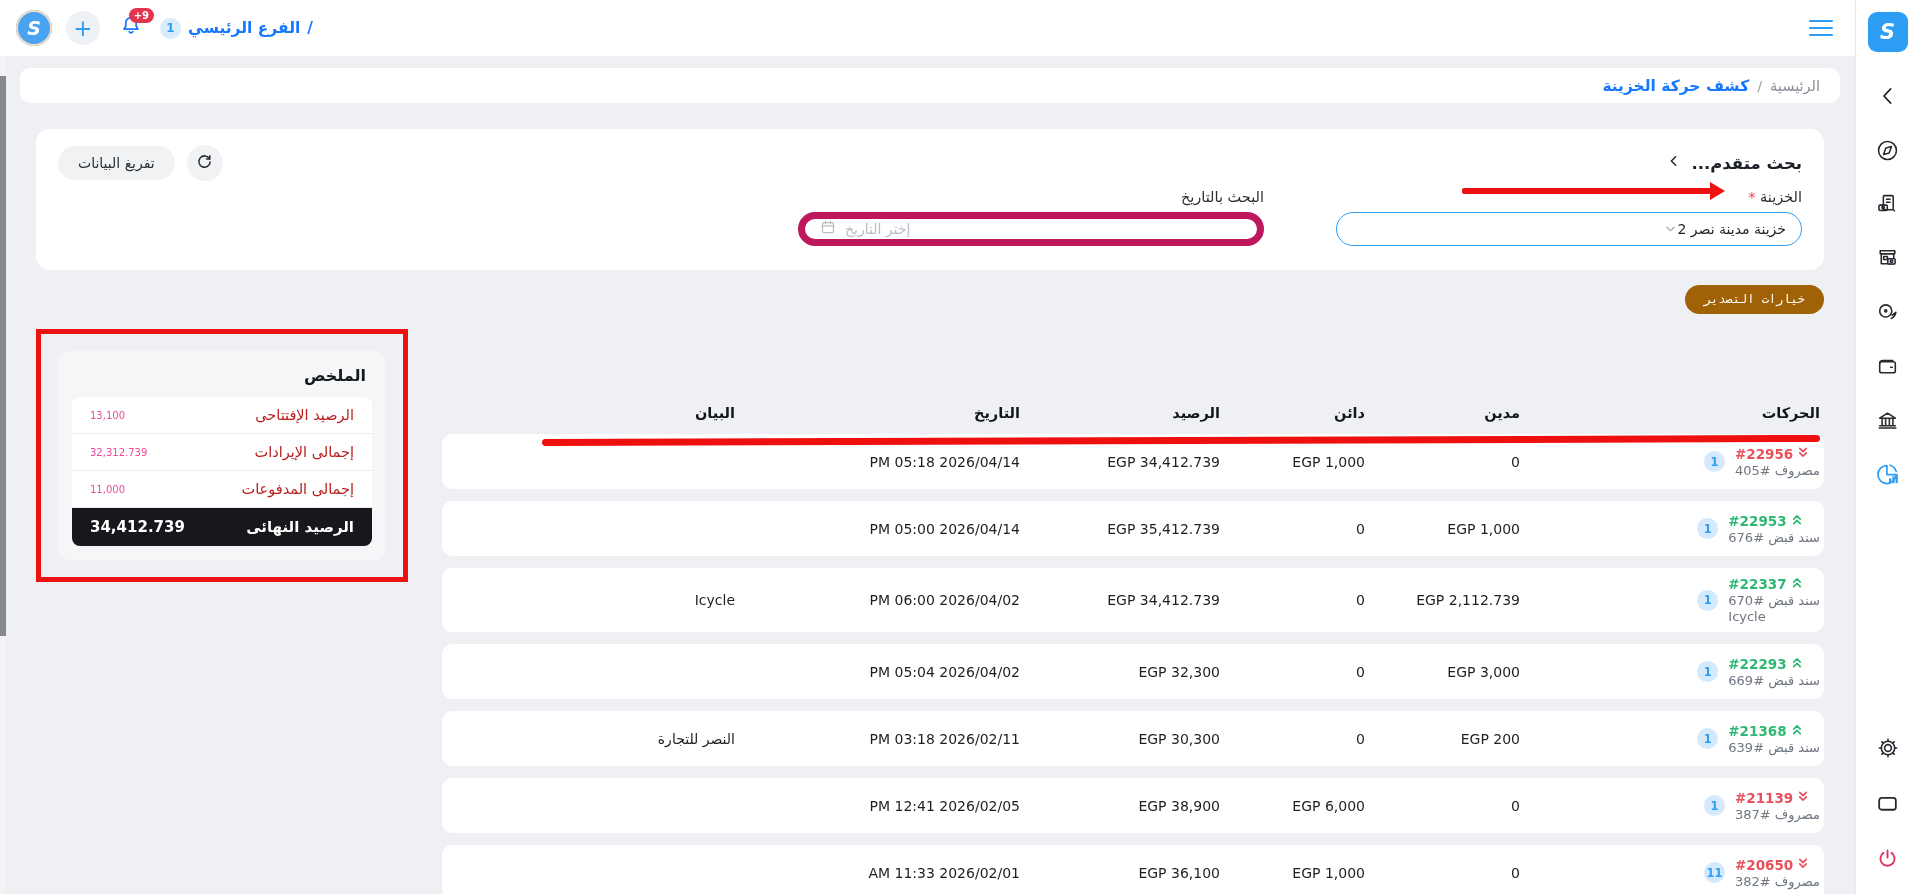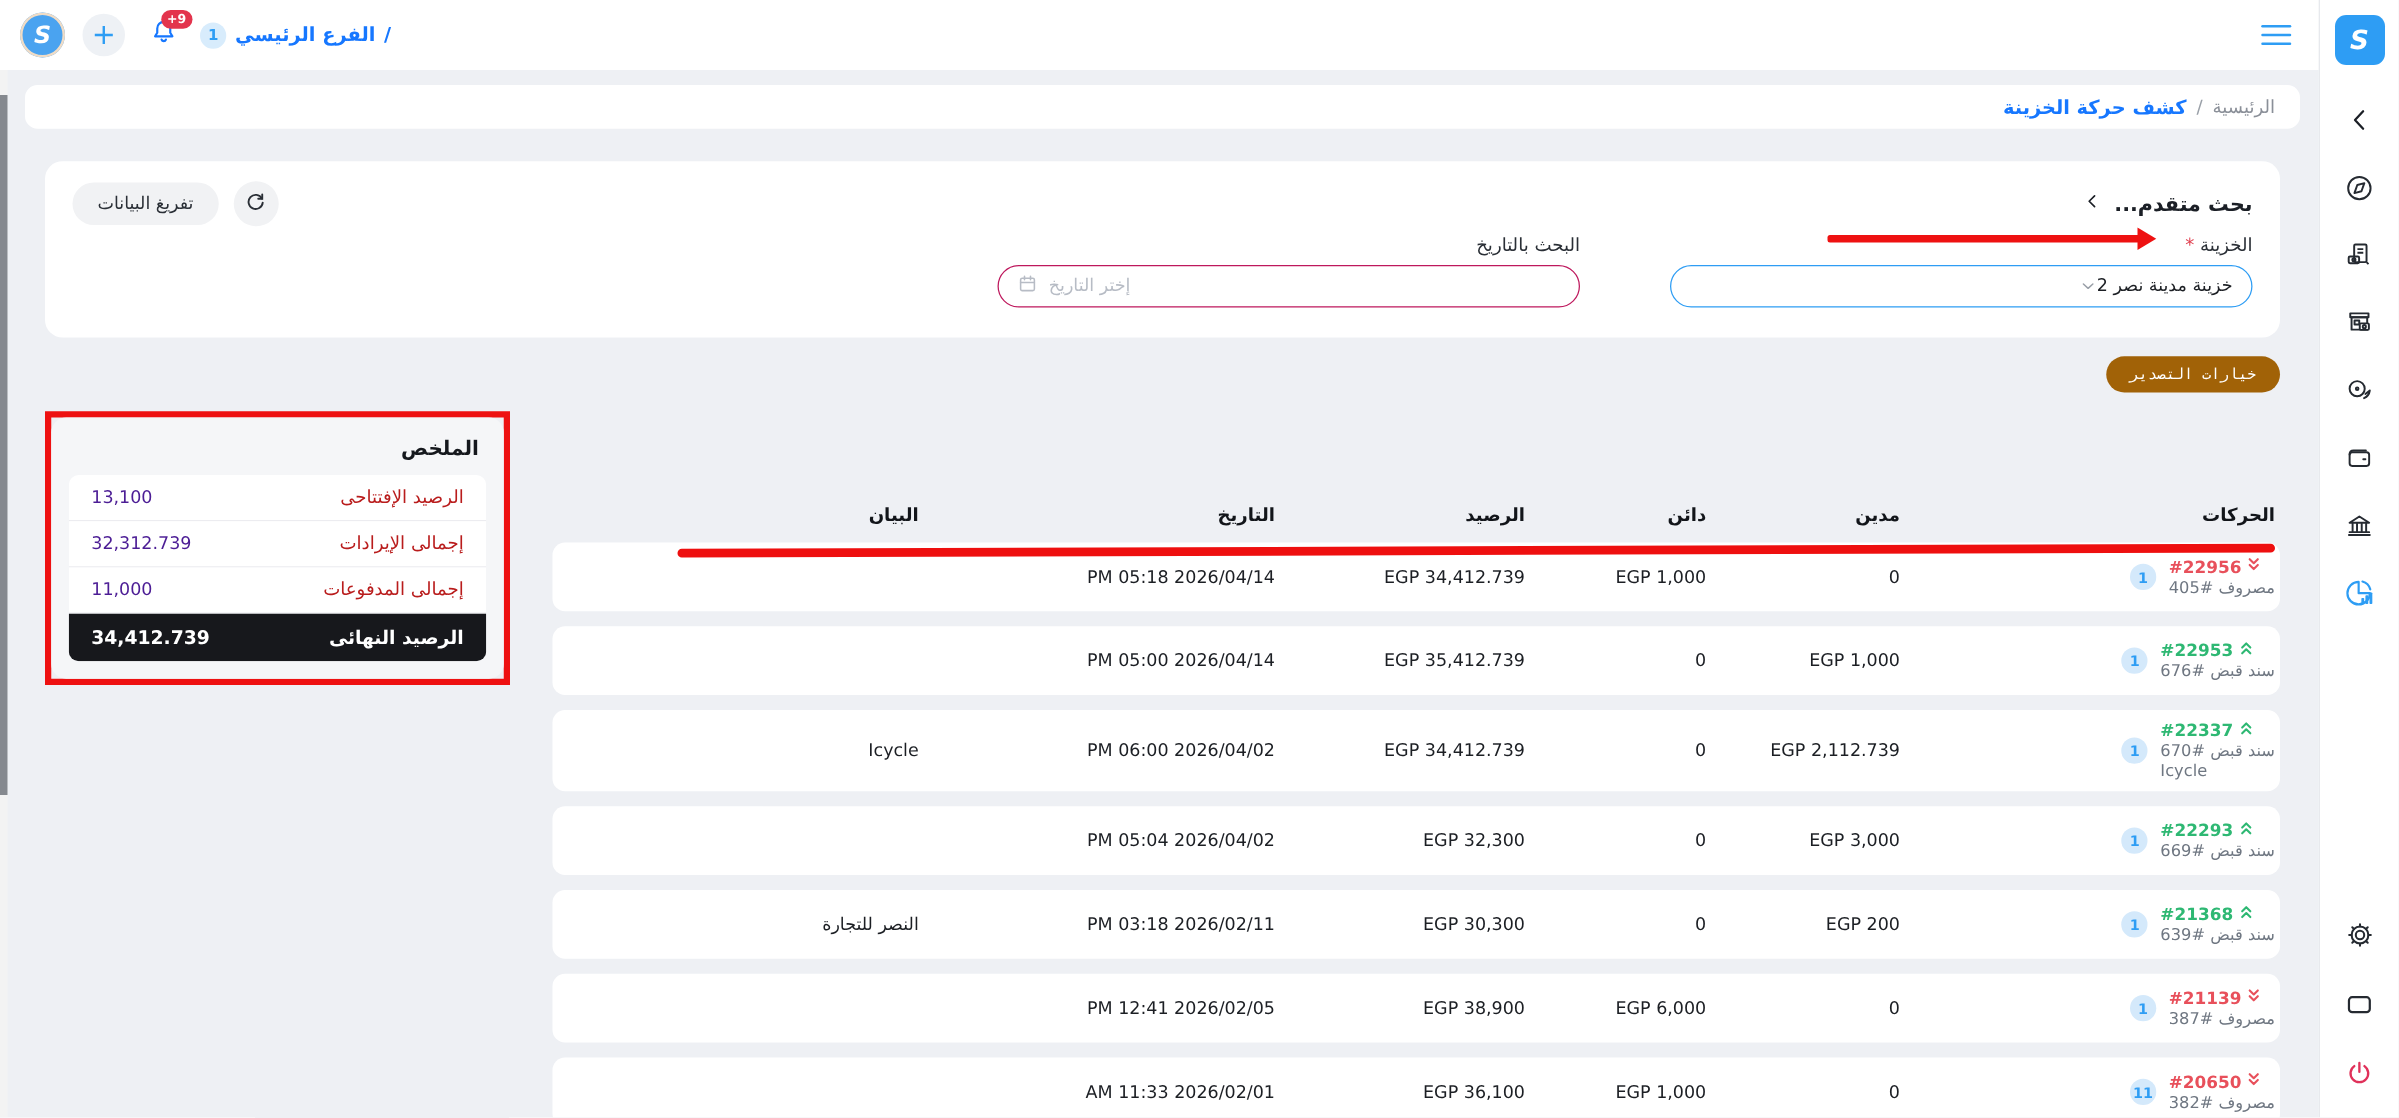--- a/index.html
+++ b/index.html
@@ -45,21 +45,21 @@
   .adv-search-label { color:#1b1f26; font-weight:bold; font-size:16.5px; }
   .filter-actions { display:flex; align-items:center; gap:12px; }
   .icon-circle-btn { width:36px; height:36px; border-radius:50%; background:#f1f2f4; display:flex; align-items:center; justify-content:center; cursor:pointer; }
   .pill-btn { background:#f1f2f4; border:none; border-radius:999px; padding:9px 20px; font-family:inherit; font-size:14px; color:#2a2f36; cursor:pointer; }
   .filter-fields { display:flex; gap:72px; margin-top:8px; }
   .field { width:466px; }
   .field-label { font-size:14.5px; color:#2a2f36; margin-bottom:7px; }
   .req { color:#e03e4e; }
   .select-box { height:34px; border:1.5px solid #2e9df4; border-radius:999px; display:flex; align-items:center; padding:0 15px; cursor:pointer; background:#fff; }
   .select-value { font-size:14px; color:#1c1f24; }
-  .date-box { height:34px; border:1px solid #be185d; border-radius:999px; display:flex; direction:ltr; align-items:center; gap:9px; padding:0 15px; color:#b7bcc5; background:#fff; cursor:text; }
+  .date-box { height:34px; border:7px solid #be185d; border-radius:999px; display:flex; direction:ltr; align-items:center; gap:9px; padding:0 15px; color:#b7bcc5; background:#fff; cursor:text; }
   .date-placeholder { font-size:14px; }
   .anno-arrow { position:absolute; top:59px; right:112px; width:250px; height:6px; background:#ee1111; border-radius:2px; z-index:5; }
   .anno-arrow::after { content:""; position:absolute; right:-13px; top:-6.5px; border-top:9.5px solid transparent; border-bottom:9.5px solid transparent; border-left:15px solid #ee1111; }
 
   .export-row { display:flex; margin:15px 30px 0; }
   .export-btn { background:#a16207; color:#fff; border:none; border-radius:999px; padding:7px 19px; font-family:Liberation Mono, monospace; font-size:12px; cursor:pointer; }
 
   .main-row { display:flex; align-items:flex-start; gap:34px; margin:15px 30px 0; }
 
   
@@ -73,27 +73,27 @@
   .mov-cell { display:flex; align-items:center; justify-content:flex-start; gap:10px; }
   .mov-lines { display:flex; flex-direction:column; align-items:flex-end; gap:1px; }
   .mov-id-line { display:flex; align-items:center; gap:4px; font-weight:bold; font-size:13.5px; }
   .mov-id-line.up { color:#2eb873; }
   .mov-id-line.down { color:#e8505b; }
   .mov-type, .mov-extra { color:#6f7782; font-size:13px; }
   .row-badge { min-width:21px; height:21px; border-radius:50%; background:#d4e9fb; color:#2e9df4; font-size:11.5px; font-weight:bold; display:flex; align-items:center; justify-content:center; }
   .ltr { direction:ltr; unicode-bidi:isolate; }
 
   
-  .summary-outer { width:372px; border:5px solid #ee1111; padding:0; flex-shrink:0; }
+  .summary-outer { width:372px; border:5px solid #ee1111; padding:17px; flex-shrink:0; }
   .summary-card { background:#f5f6f8; border-radius:12px; padding:13px 14px 14px; }
   .summary-title { font-weight:bold; font-size:16px; color:#15181d; padding:2px 6px 12px; }
   .summary-rows { border-radius:8px; overflow:hidden; }
   .srow { display:flex; align-items:center; justify-content:space-between; background:#fff; padding:10px 18px; border-bottom:1px solid #ececf0; }
   .srow .s-label { color:#b91c1c; font-size:14.5px; }
-  .srow .s-value { color:#4c1d95; font-size:14px; direction:ltr; }
+  .srow .s-value { color:#ec4899; font-size:10px; direction:ltr; }
   .srow.dark { background:#17181c; border-bottom:none; }
   .srow.dark .s-label, .srow.dark .s-value { color:#fff; font-weight:bold; font-size:15px; }
 </style>
 </head>
 <body>
 
 <div class="screen">
 
   <div class="scrollbar-track">
     <div class="scrollbar-thumb"></div>

